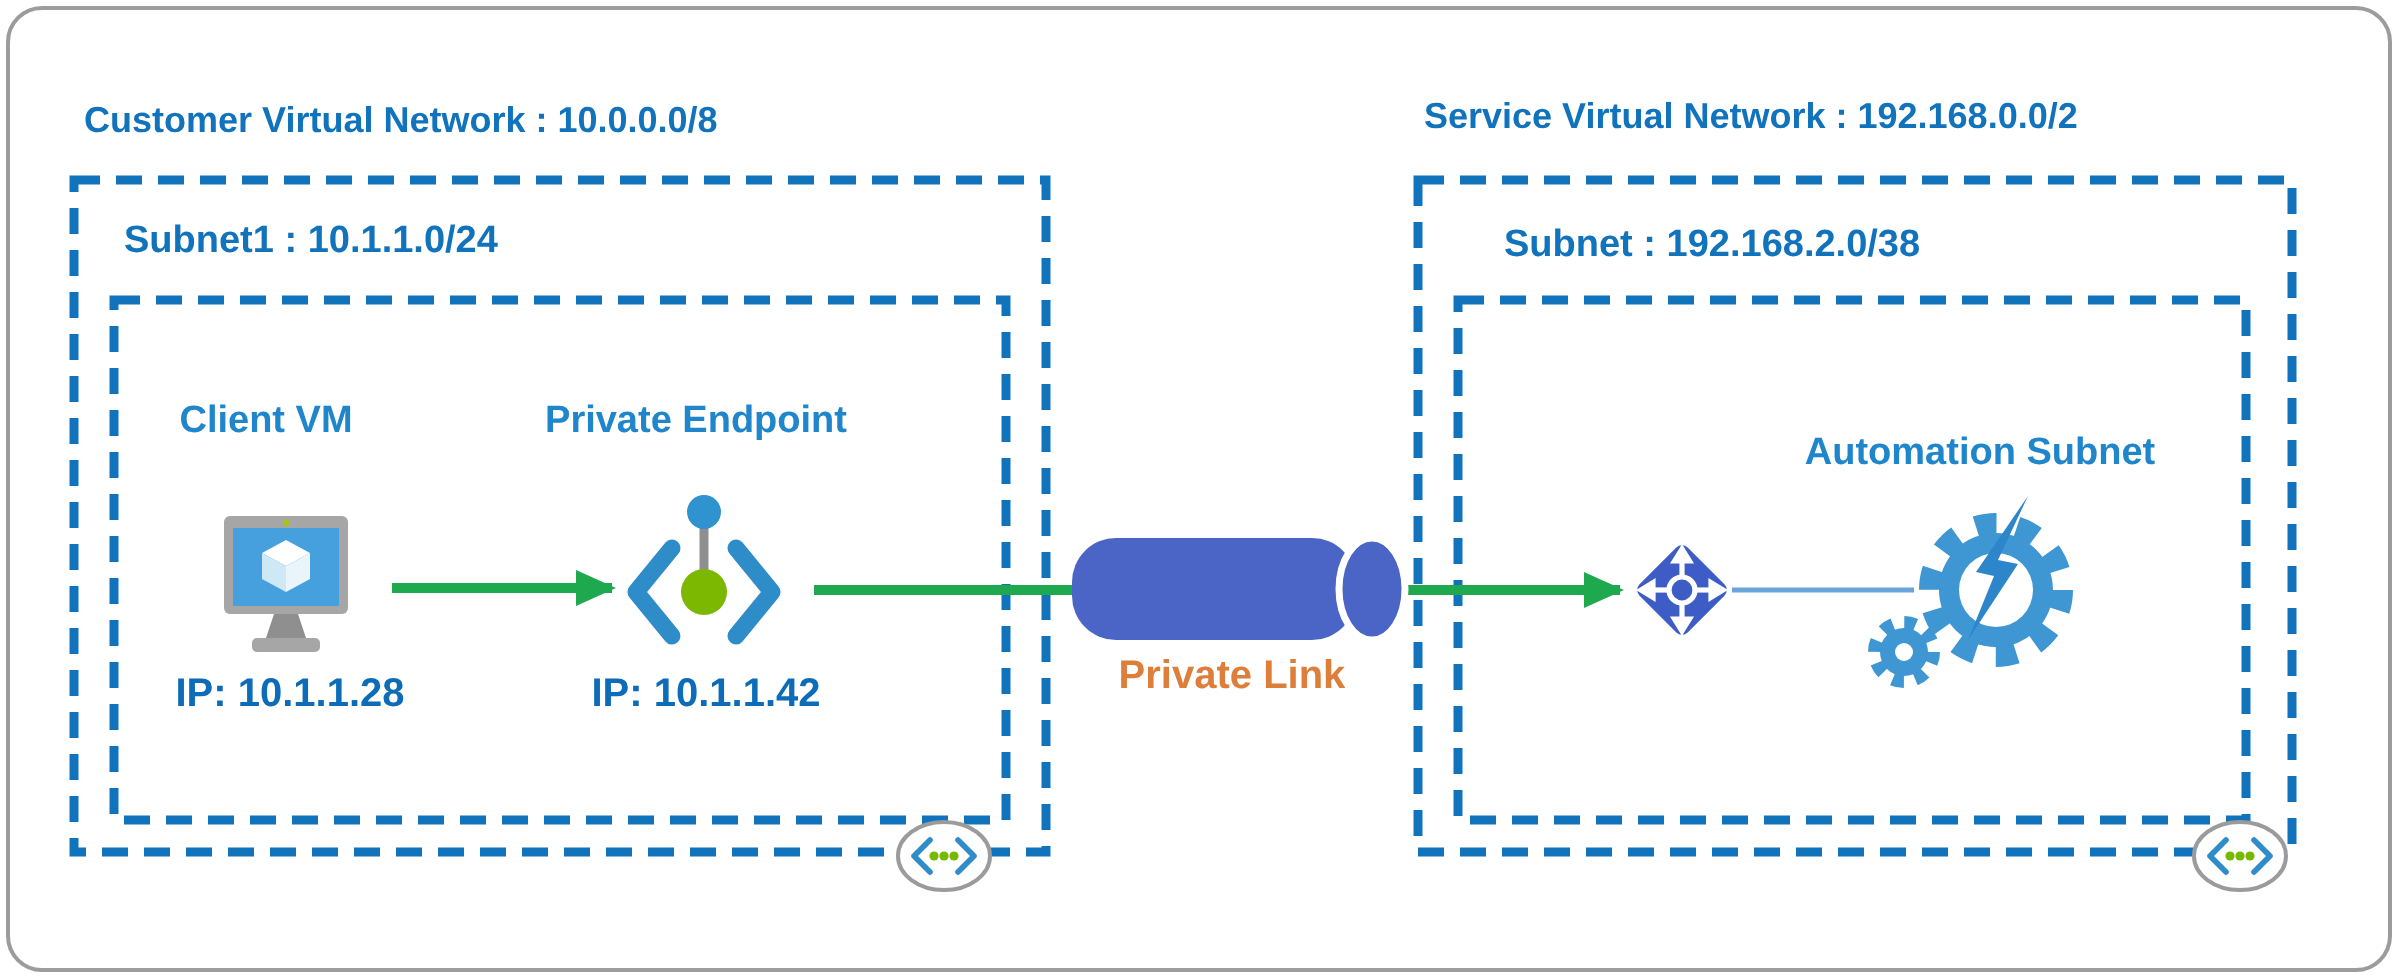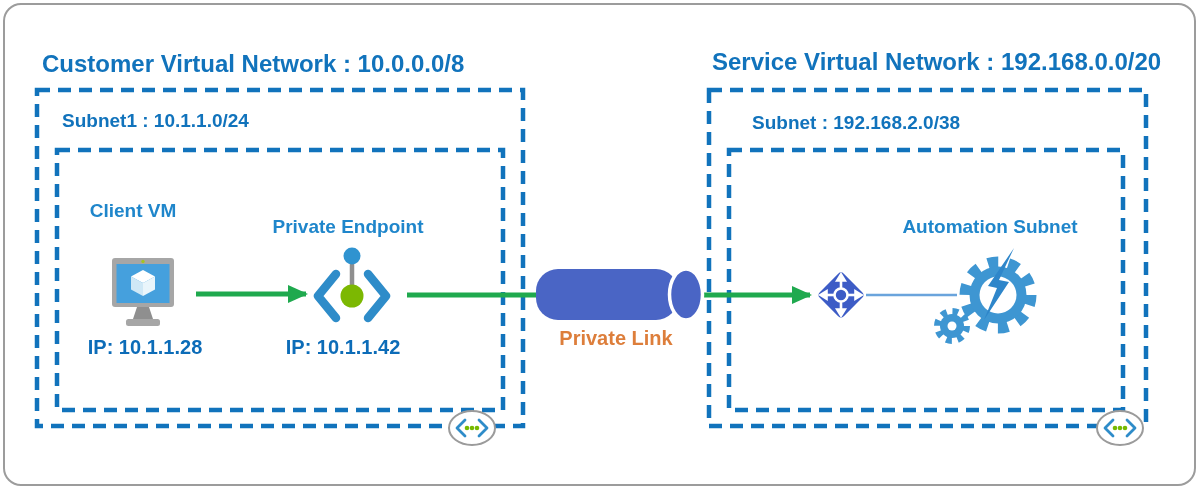--- a/index.html
+++ b/index.html
@@ -2,21 +2,21 @@
 <html><head>
 <meta charset="utf-8">
 <style>
   html,body{margin:0;padding:0;background:#fff;}
   body{width:1199px;height:489px;position:relative;overflow:hidden;
        font-family:"Liberation Sans","DejaVu Sans",sans-serif;}
   .frame{position:absolute;inset:3px;border:2px solid #9c9c9c;border-radius:18px;pointer-events:none;z-index:0;}
   .layer{position:absolute;left:0;top:0;z-index:1;}
   .icon{position:absolute;z-index:2;}
   .t{position:absolute;z-index:3;white-space:nowrap;}
-  .vnet-title{font-size:24px;font-weight:600;color:#1173bc;}
+  .vnet-title{font-size:18px;font-weight:600;color:#1173bc;}
   .subnet-title{font-size:19px;font-weight:600;color:#1173bc;}
   .node-label{font-size:19px;font-weight:600;color:#1f86cb;transform:translateX(-50%);}
   .ip-label{font-size:20px;font-weight:700;color:#0c6cb8;transform:translateX(-50%);text-align:center;}
   .pl-label{font-size:20px;font-weight:700;color:#dd7e3b;transform:translateX(-50%);text-align:center;}
 </style>
 </head>
 <body>
 
 <div class="frame"></div>
 
@@ -105,19 +105,19 @@
   <path d="M19 13 L11 21 L19 29" fill="none" stroke="#2e8cc9" stroke-width="2.8" stroke-linecap="round" stroke-linejoin="round"></path>
   <path d="M33 13 L41 21 L33 29" fill="none" stroke="#2e8cc9" stroke-width="2.8" stroke-linecap="round" stroke-linejoin="round"></path>
   <circle cx="21" cy="21" r="2.3" fill="#76b900"></circle>
     <circle cx="26" cy="21" r="2.3" fill="#76b900"></circle>
     <circle cx="31" cy="21" r="2.3" fill="#76b900"></circle>
 </svg>
 
 <div class="t vnet-title" style="left:42px;top:50px">Customer Virtual Network : 10.0.0.0/8</div>
 <div class="t subnet-title" style="left:62px;top:110px">Subnet1 : 10.1.1.0/24</div>
 <div class="t node-label" style="left:133px;top:200px">Client VM</div>
-<div class="t node-label" style="left:348px;top:216px">Private Endpoint</div>
+<div class="t node-label" style="left:348px;top:200px">Private Endpoint</div>
 <div class="t ip-label" style="left:145px;top:336px">IP: 10.1.1.28</div>
-<div class="t ip-label" style="left:343px;top:336px">IP: 10.1.1.42</div>
+<div class="t ip-label" style="left:353px;top:336px">IP: 10.1.1.42</div>
 <div class="t pl-label" style="left:616px;top:327px">Private Link</div>
-<div class="t vnet-title" style="left:712px;top:48px">Service Virtual Network : 192.168.0.0/20</div>
+<div class="t vnet-title" style="left:712px;top:48px">Service Virtual Network : 192.168.0.0/2</div>
 <div class="t subnet-title" style="left:752px;top:112px">Subnet : 192.168.2.0/38</div>
 <div class="t node-label" style="left:990px;top:216px">Automation Subnet</div>
 
 </body></html>

